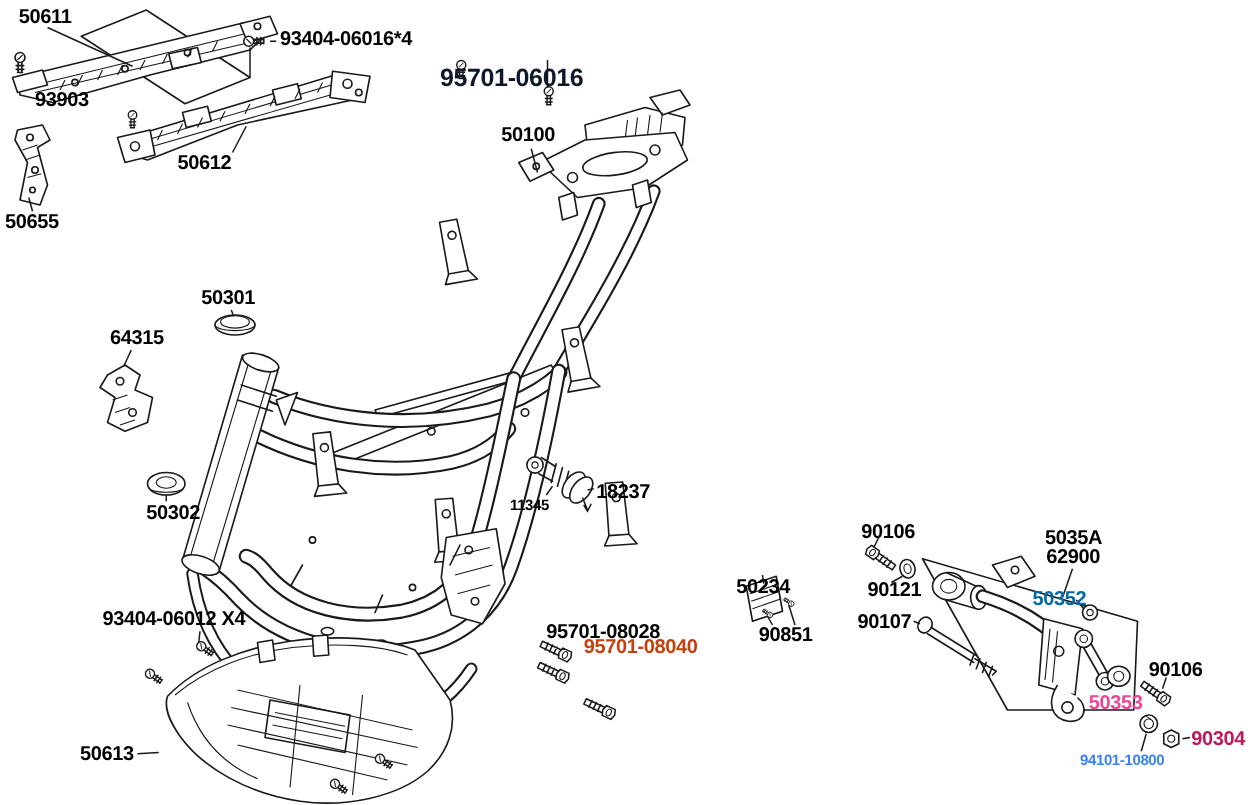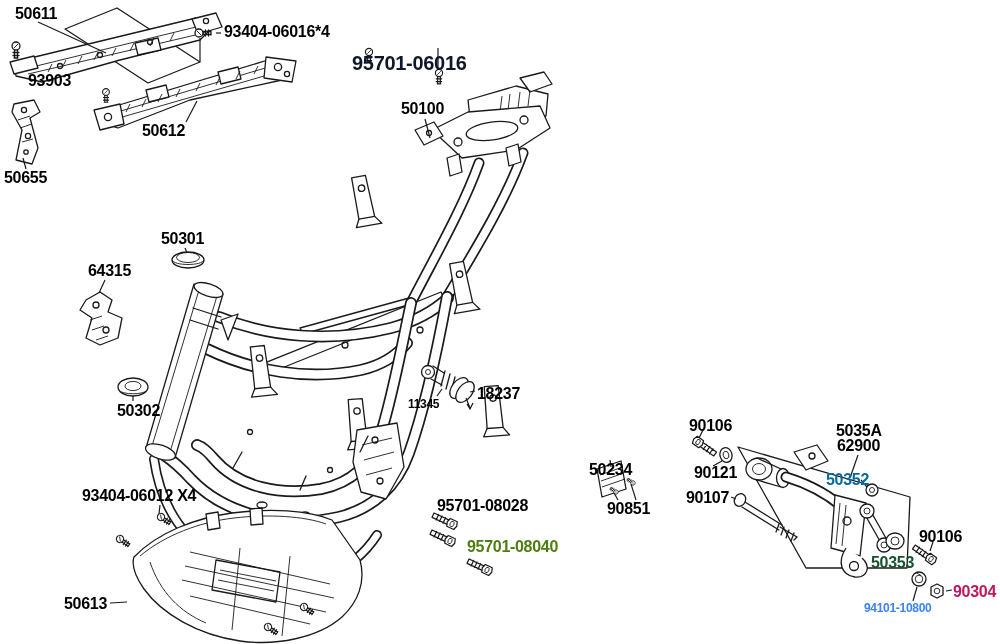--- a/index.html
+++ b/index.html
@@ -327,26 +327,26 @@
       <div class="part-label" style="left: 401px; top: 101px; font-size: 16px; color: rgb(0, 0, 0);">50100</div>
       <div class="part-label" style="left: 161px; top: 231px; font-size: 16px; color: rgb(0, 0, 0);">50301</div>
       <div class="part-label" style="left: 88px; top: 263px; font-size: 16px; color: rgb(0, 0, 0);">64315</div>
       <div class="part-label" style="left: 117px; top: 403px; font-size: 16px; color: rgb(0, 0, 0);">50302</div>
       <div class="part-label" style="left: 408px; top: 398px; font-size: 12px; color: rgb(0, 0, 0);">11345</div>
       <div class="part-label" style="left: 477px; top: 386px; font-size: 16px; color: rgb(0, 0, 0);">18237</div>
       <div class="part-label" style="left: 589px; top: 445px; font-size: 16px; color: rgb(0, 0, 0); margin-top: 17px;">50234</div>
       <div class="part-label" style="left: 607px; top: 501px; font-size: 16px; color: rgb(0, 0, 0);">90851</div>
       <div class="part-label" style="left: 82px; top: 488px; font-size: 16px; color: rgb(0, 0, 0);">93404-06012 X4</div>
       <div class="part-label" style="left: 437px; top: 498px; font-size: 16px; color: rgb(0, 0, 0);">95701-08028</div>
-      <div class="part-label" style="left: 467px; top: 539px; font-size: 16px; color: #4d7c0f; text-align: center;">95701-08040</div>
+      <div class="part-label" style="left: 467px; top: 510px; font-size: 16px; color: #c2410c; text-align: center;">95701-08040</div>
       <div class="part-label" style="left: 64px; top: 596px; font-size: 16px; color: rgb(0, 0, 0);">50613</div>
       <div class="part-label" style="left: 689px; top: 418px; font-size: 16px; color: rgb(0, 0, 0);">90106</div>
       <div class="part-label" style="left: 694px; top: 465px; font-size: 16px; color: rgb(0, 0, 0);">90121</div>
       <div class="part-label" style="left: 686px; top: 490px; font-size: 16px; color: rgb(0, 0, 0);">90107</div>
       <div class="part-label" style="left: 836px; top: 423px; font-size: 16px; color: rgb(0, 0, 0);">5035A</div>
       <div class="part-label" style="left: 837px; top: 438px; font-size: 16px; color: rgb(0, 0, 0);">62900</div>
       <div class="part-label" style="left: 826px; top: 472px; font-size: 16px; color: #0369a1;">50352</div>
-      <div class="part-label" style="left: 871px; top: 555px; font-size: 16px; color: #14532d;">50353</div>
+      <div class="part-label" style="left: 871px; top: 555px; font-size: 16px; color: #ec4899;">50353</div>
       <div class="part-label" style="left: 919px; top: 529px; font-size: 16px; color: rgb(0, 0, 0);">90106</div>
       <div class="part-label" style="left: 953px; top: 584px; font-size: 16px; color: #be185d;">90304</div>
       <div class="part-label" style="left: 864px; top: 602px; font-size: 12px; color: #3b82f6;">94101-10800</div>
     </div>
 </div>
 
 </body></html>

